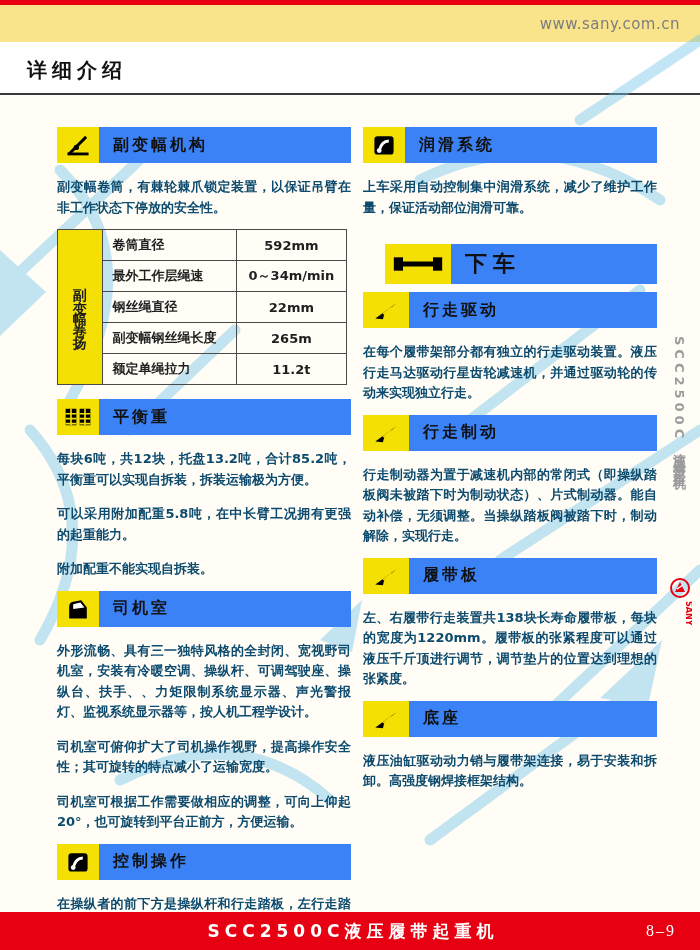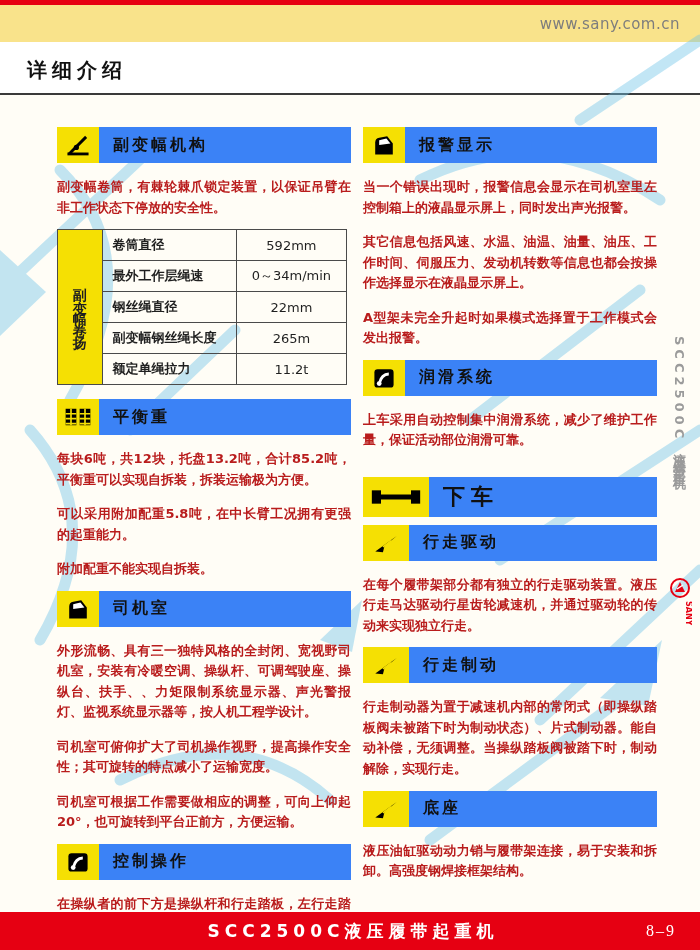--- a/index.html
+++ b/index.html
@@ -15,34 +15,34 @@
   .site-url{color:#7d7d7d;font-size:15px;letter-spacing:.5px;}
   .title-area{background:#ffffff;padding:15px 0 9px 27px;border-bottom:2px solid #3a3a3a;}
   .page-title{margin:0;font-size:20px;font-weight:bold;letter-spacing:5px;color:#111;}
   
   .content{display:flex;padding:32px 43px 0 57px;gap:12px;position:relative;z-index:2;}
   .col{width:294px;flex:0 0 294px;}
   section{margin-bottom:11px;}
   .band{display:flex;align-items:stretch;background:#3b82f6;height:36px;margin-bottom:8px;}
   .icon-box{width:42px;flex:0 0 42px;background:#f5e003;display:flex;align-items:center;justify-content:center;}
   .sec-title{margin:0;align-self:center;padding-left:14px;font-size:16px;font-weight:bold;letter-spacing:3px;color:#111;}
-  .band-major{height:40px;margin-top:26px;}
+  .band-major{height:40px;margin-top:26px;margin-left:22px;}
   .band-major .icon-box{width:66px;flex:0 0 66px;}
   .band-major .sec-title{font-size:22px;letter-spacing:6px;}
   .band-sub .icon-box{width:46px;flex:0 0 46px;}
-  .body{margin:14px 0 6px 0;font-size:13px;line-height:1.58;text-align:justify;font-weight:600;color:#b91c1c;}
+  .body{margin:14px 0 6px 0;font-size:13px;line-height:1.58;text-align:justify;font-weight:600;color:#0c4a6e;}
   
   .spec-table{border-collapse:collapse;width:290px;margin:10px 0 14px 0;font-size:13px;}
   .spec-table td{border:1.5px solid #4a4a4a;}
   .vcell{
     background:#f5e003;width:32px;text-align:center;font-weight:bold;font-size:14px;
     writing-mode:vertical-rl;text-orientation:upright;letter-spacing:12px;padding:6px 0;
   }
   .lbl{padding:6px 4px 6px 9px;font-weight:bold;width:118px;}
-  .val{text-align:center;width:106px;font-weight:400;}
+  .val{text-align:center;width:106px;font-weight:700;}
   
   .side-label{
     position:absolute;top:336px;right:12px;z-index:3;
     writing-mode:vertical-rl;text-orientation:mixed;
     color:#9b9b9b;font-size:13px;letter-spacing:4px;font-weight:600;
   }
   .side-logo{position:absolute;top:577px;right:8px;z-index:3;}
   .footer{
     position:absolute;left:0;bottom:0;width:700px;height:38px;background:#e60012;z-index:4;
     display:flex;align-items:center;
@@ -179,34 +179,20 @@
         <h2 class="sec-title">控制操作</h2>
       </div>
       <p class="body">在操纵者的前下方是操纵杆和行走踏板，左行走踏板（操纵杆）驱动左履带，右行走踏板（操纵杆）驱动右履带，具有操纵自动正向功能，即无论上车如何旋转，操纵正向总为操纵者的正向。</p>
       <p class="body">右行走踏板右边是脚油门。</p>
 
     </section>
   </div>
 
   <div class="col">
 
-    <section>
-      <div class="band">
-        <div class="icon-box">
-          <svg width="24" height="24" viewBox="0 0 30 30">
-              <path d="M4 27 L4 12 Q4 7 9 6 L19 4 L26 13 L26 27 Z" fill="#000"></path>
-              <path d="M9 9 L18 7 L23 13 L9 15 Z" fill="#fff"></path>
-            </svg>
-        </div>
-        <h2 class="sec-title">报警显示</h2>
-      </div>
-      <p class="body">当一个错误出现时，报警信息会显示在司机室里左控制箱上的液晶显示屏上，同时发出声光报警。</p>
-      <p class="body">其它信息包括风速、水温、油温、油量、油压、工作时间、伺服压力、发动机转数等信息也都会按操作选择显示在液晶显示屏上。</p>
-      <p class="body">A型架未完全升起时如果模式选择置于工作模式会发出报警。</p>
-    </section>
 
     <section>
       <div class="band">
         <div class="icon-box">
           <svg width="24" height="24" viewBox="0 0 30 30">
               <rect x="3" y="4" width="24" height="23" rx="4" fill="#000"></rect>
               <path d="M9 22 Q12 10 21 10" stroke="#fff" stroke-width="3.5" fill="none"></path>
               <circle cx="9" cy="22" r="3" fill="#fff"></circle>
             </svg>
         </div>
@@ -245,20 +231,32 @@
           <svg width="26" height="24" viewBox="0 0 34 30">
               <path d="M3 26 L31 6 L15 19 L13 27 Z" fill="#000"></path>
               <path d="M13 20 L24 12" stroke="#f5e003" stroke-width="2"></path>
             </svg>
         </div>
         <h2 class="sec-title">行走制动</h2>
       </div>
       <p class="body">行走制动器为置于减速机内部的常闭式（即操纵踏板阀未被踏下时为制动状态）、片式制动器。能自动补偿，无须调整。当操纵踏板阀被踏下时，制动解除，实现行走。</p>
     </section>
 
+    <section>
+      <div class="band band-sub">
+        <div class="icon-box">
+          <svg width="26" height="24" viewBox="0 0 34 30">
+              <path d="M3 26 L31 6 L15 19 L13 27 Z" fill="#000"></path>
+              <path d="M13 20 L24 12" stroke="#f5e003" stroke-width="2"></path>
+            </svg>
+        </div>
+        <h2 class="sec-title">履带板</h2>
+      </div>
+      <p class="body">左、右履带行走装置共138块长寿命履带板，每块的宽度为1220mm。履带板的张紧程度可以通过液压千斤顶进行调节，调节垫片的位置达到理想的张紧度。</p>
+    </section>
 
     <section>
       <div class="band band-sub">
         <div class="icon-box">
           <svg width="26" height="24" viewBox="0 0 34 30">
               <path d="M3 26 L31 6 L15 19 L13 27 Z" fill="#000"></path>
               <path d="M13 20 L24 12" stroke="#f5e003" stroke-width="2"></path>
             </svg>
         </div>
         <h2 class="sec-title">底座</h2>

